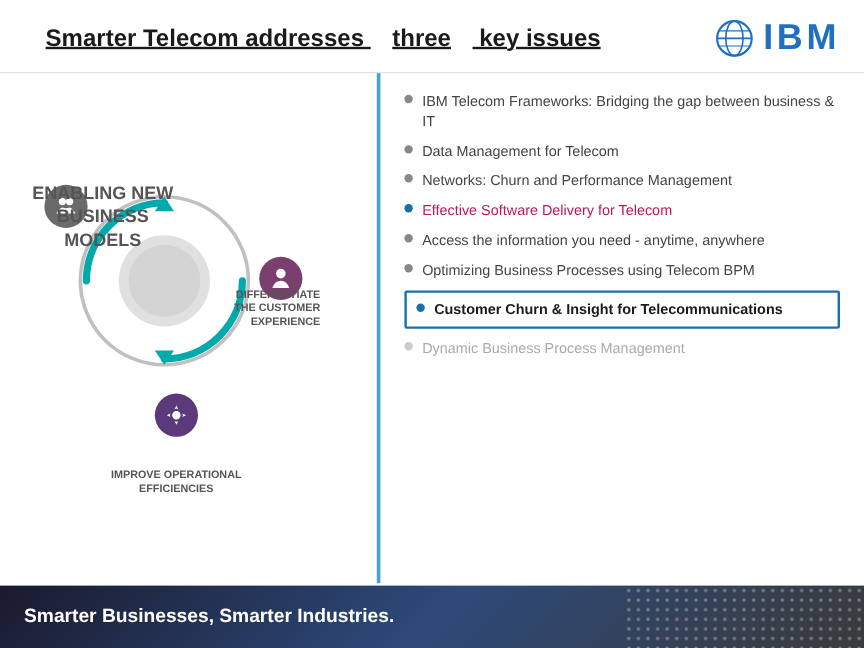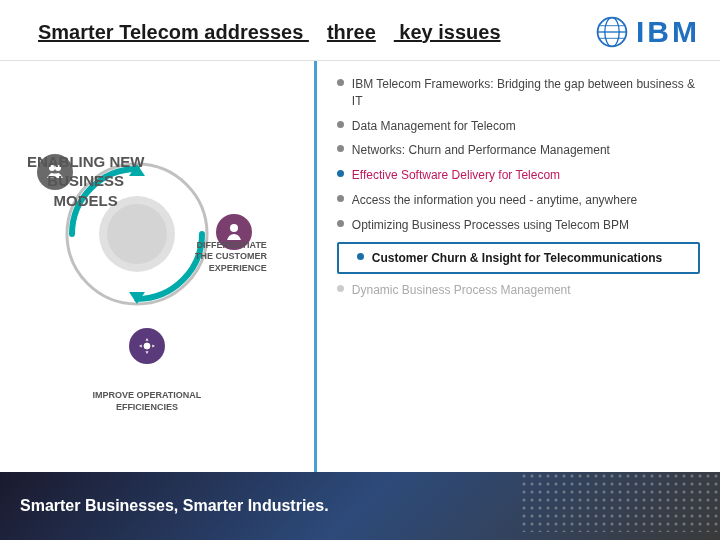--- a/index.html
+++ b/index.html
@@ -187,21 +187,21 @@
       flex-shrink: 0;
     }
 
     .bullet-dot-blue {
       background: #1a6fa8;
     }
 
     .bullet-item.highlighted {
       background: #fff;
       border: 2px solid #1a6fa8;
-      padding: 6px 18px;
+      padding: 6px 8px;
       border-radius: 2px;
       font-weight: bold;
       color: #1a1a1a;
     }
 
     .bullet-item.highlighted .bullet-dot {
       background: #1a6fa8;
     }
 
     .bullet-item.dimmed {
@@ -211,21 +211,21 @@
     .bullet-item.dimmed .bullet-dot {
       background: #ccc;
     }
 
     
     .footer {
       position: absolute;
       bottom: 0;
       left: 0;
       right: 0;
-      height: 68px;
+      height: 52px;
       background: linear-gradient(135deg, #1a1a2e 0%, #2d4a7a 50%, #3a3a3a 100%);
       display: flex;
       align-items: center;
       padding: 0 20px;
     }
 
     .footer-text {
       color: white;
       font-size: 16px;
       font-weight: bold;

